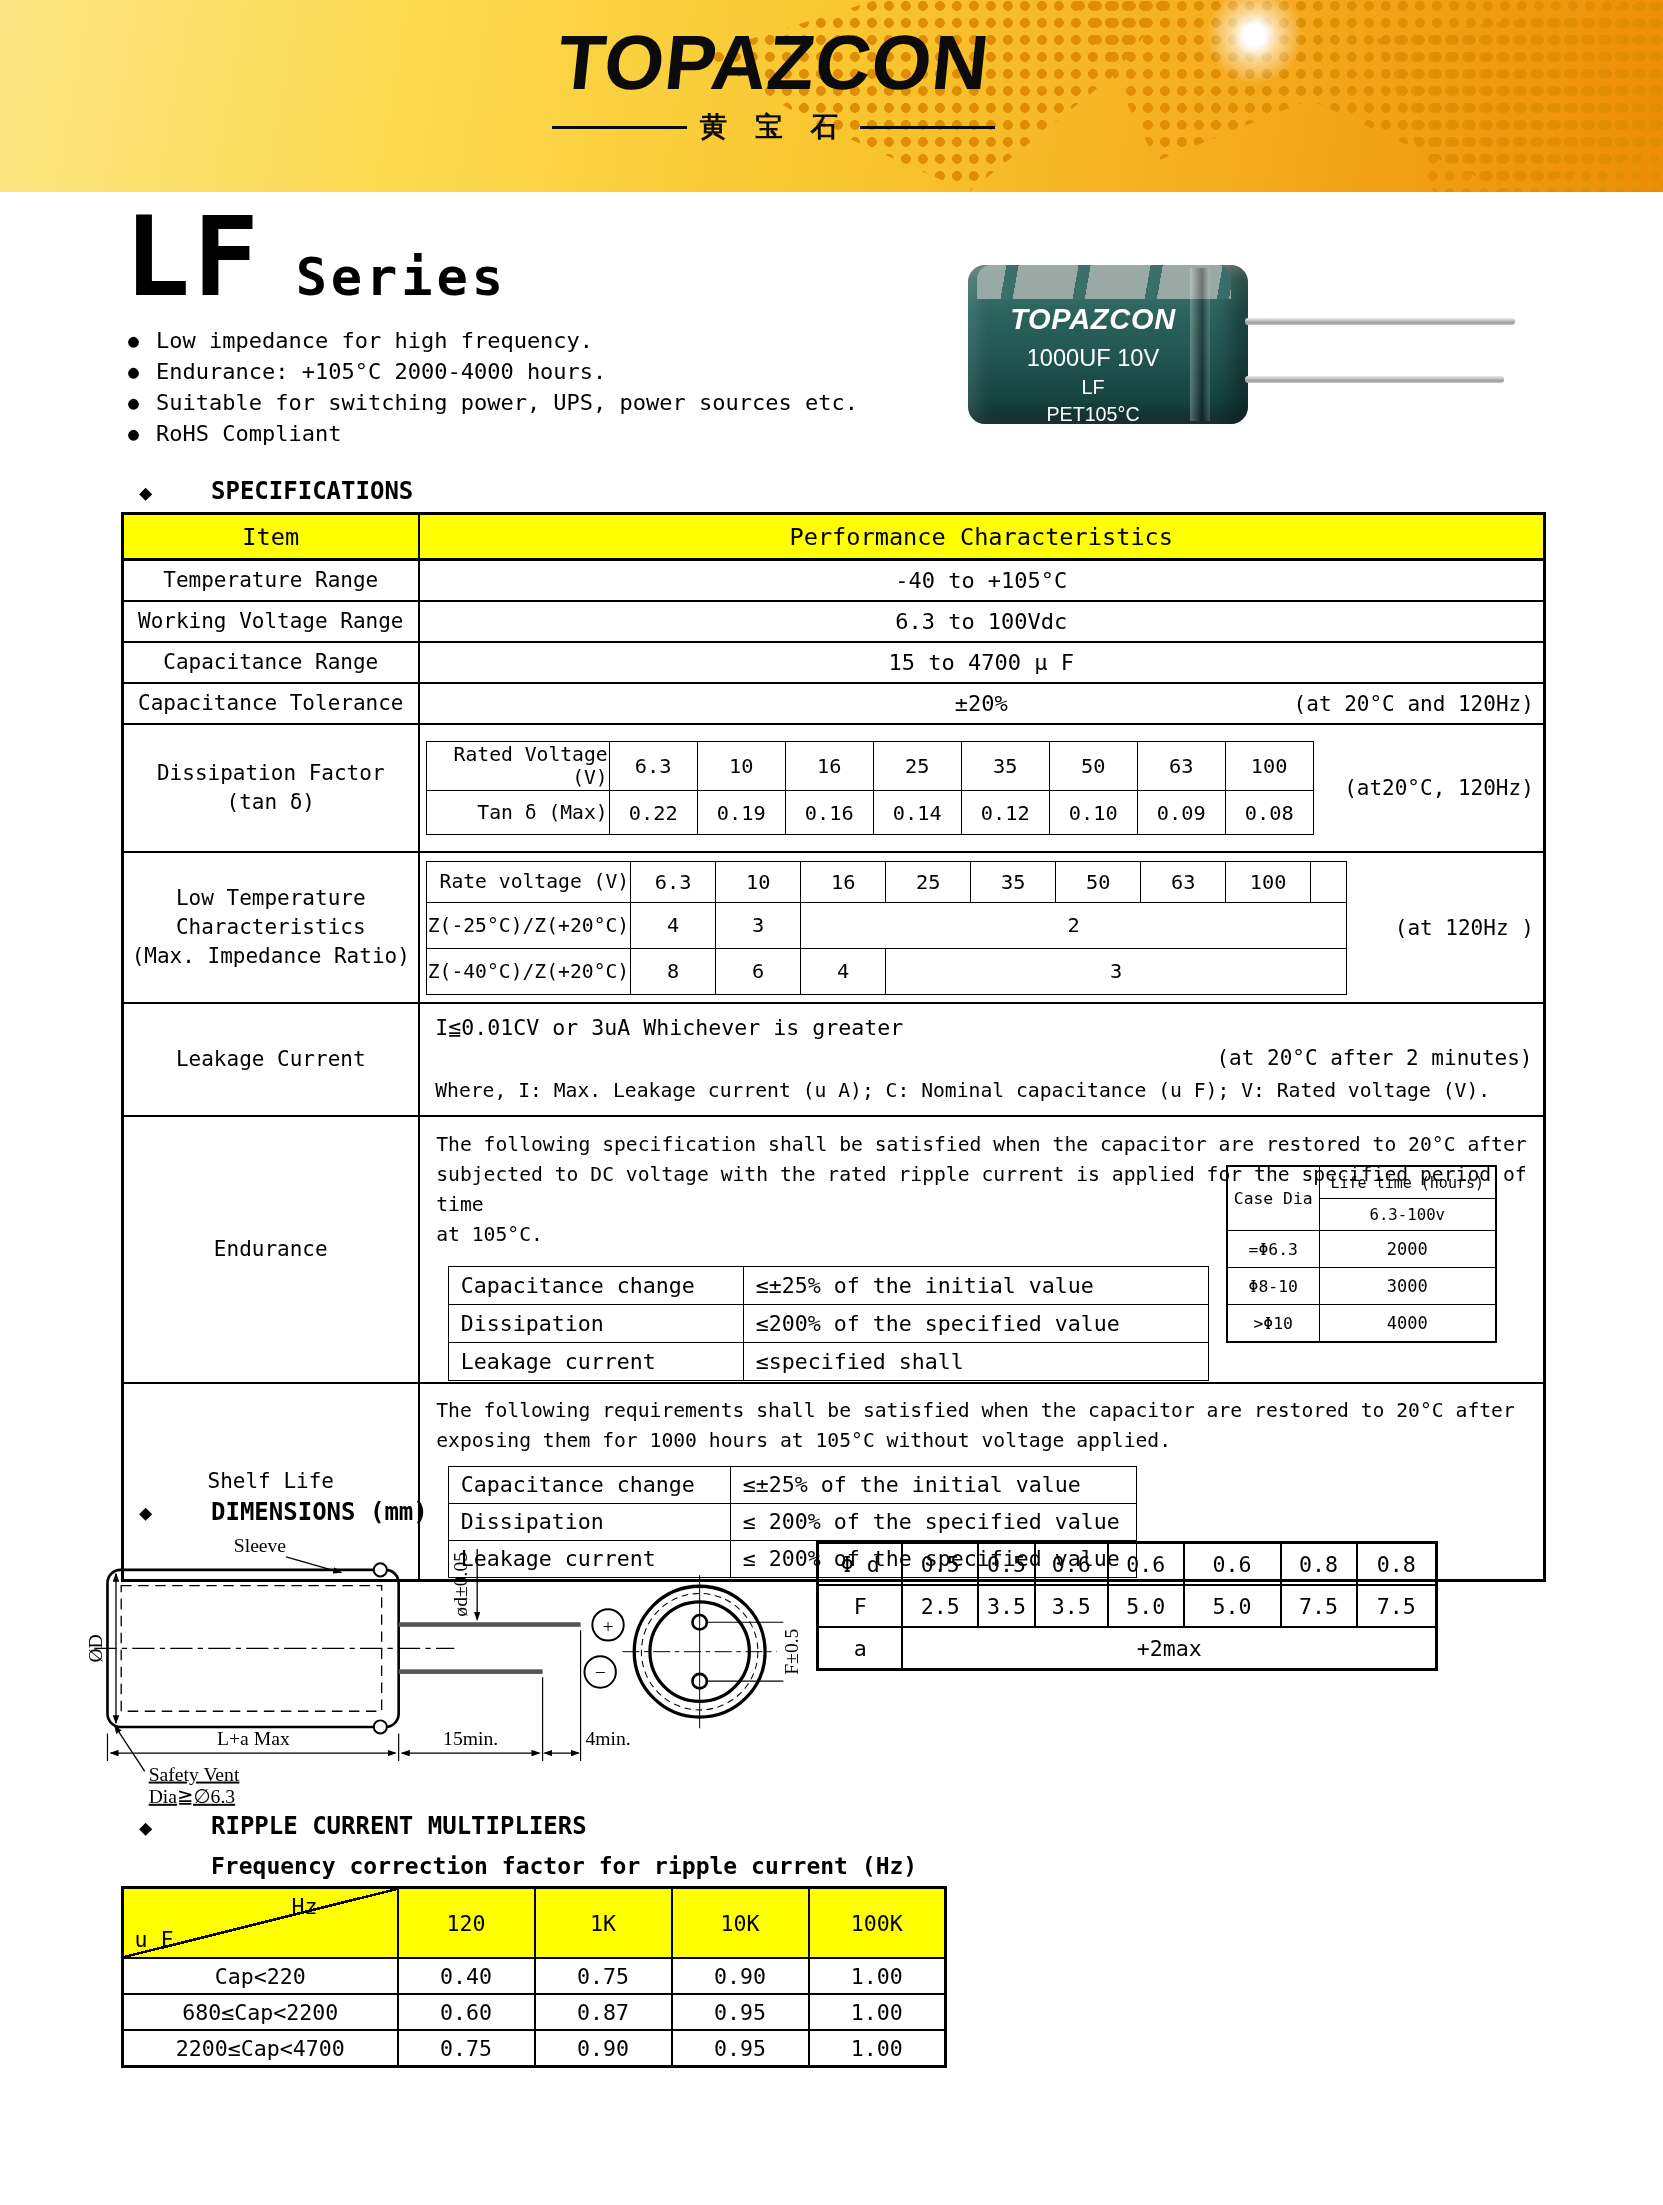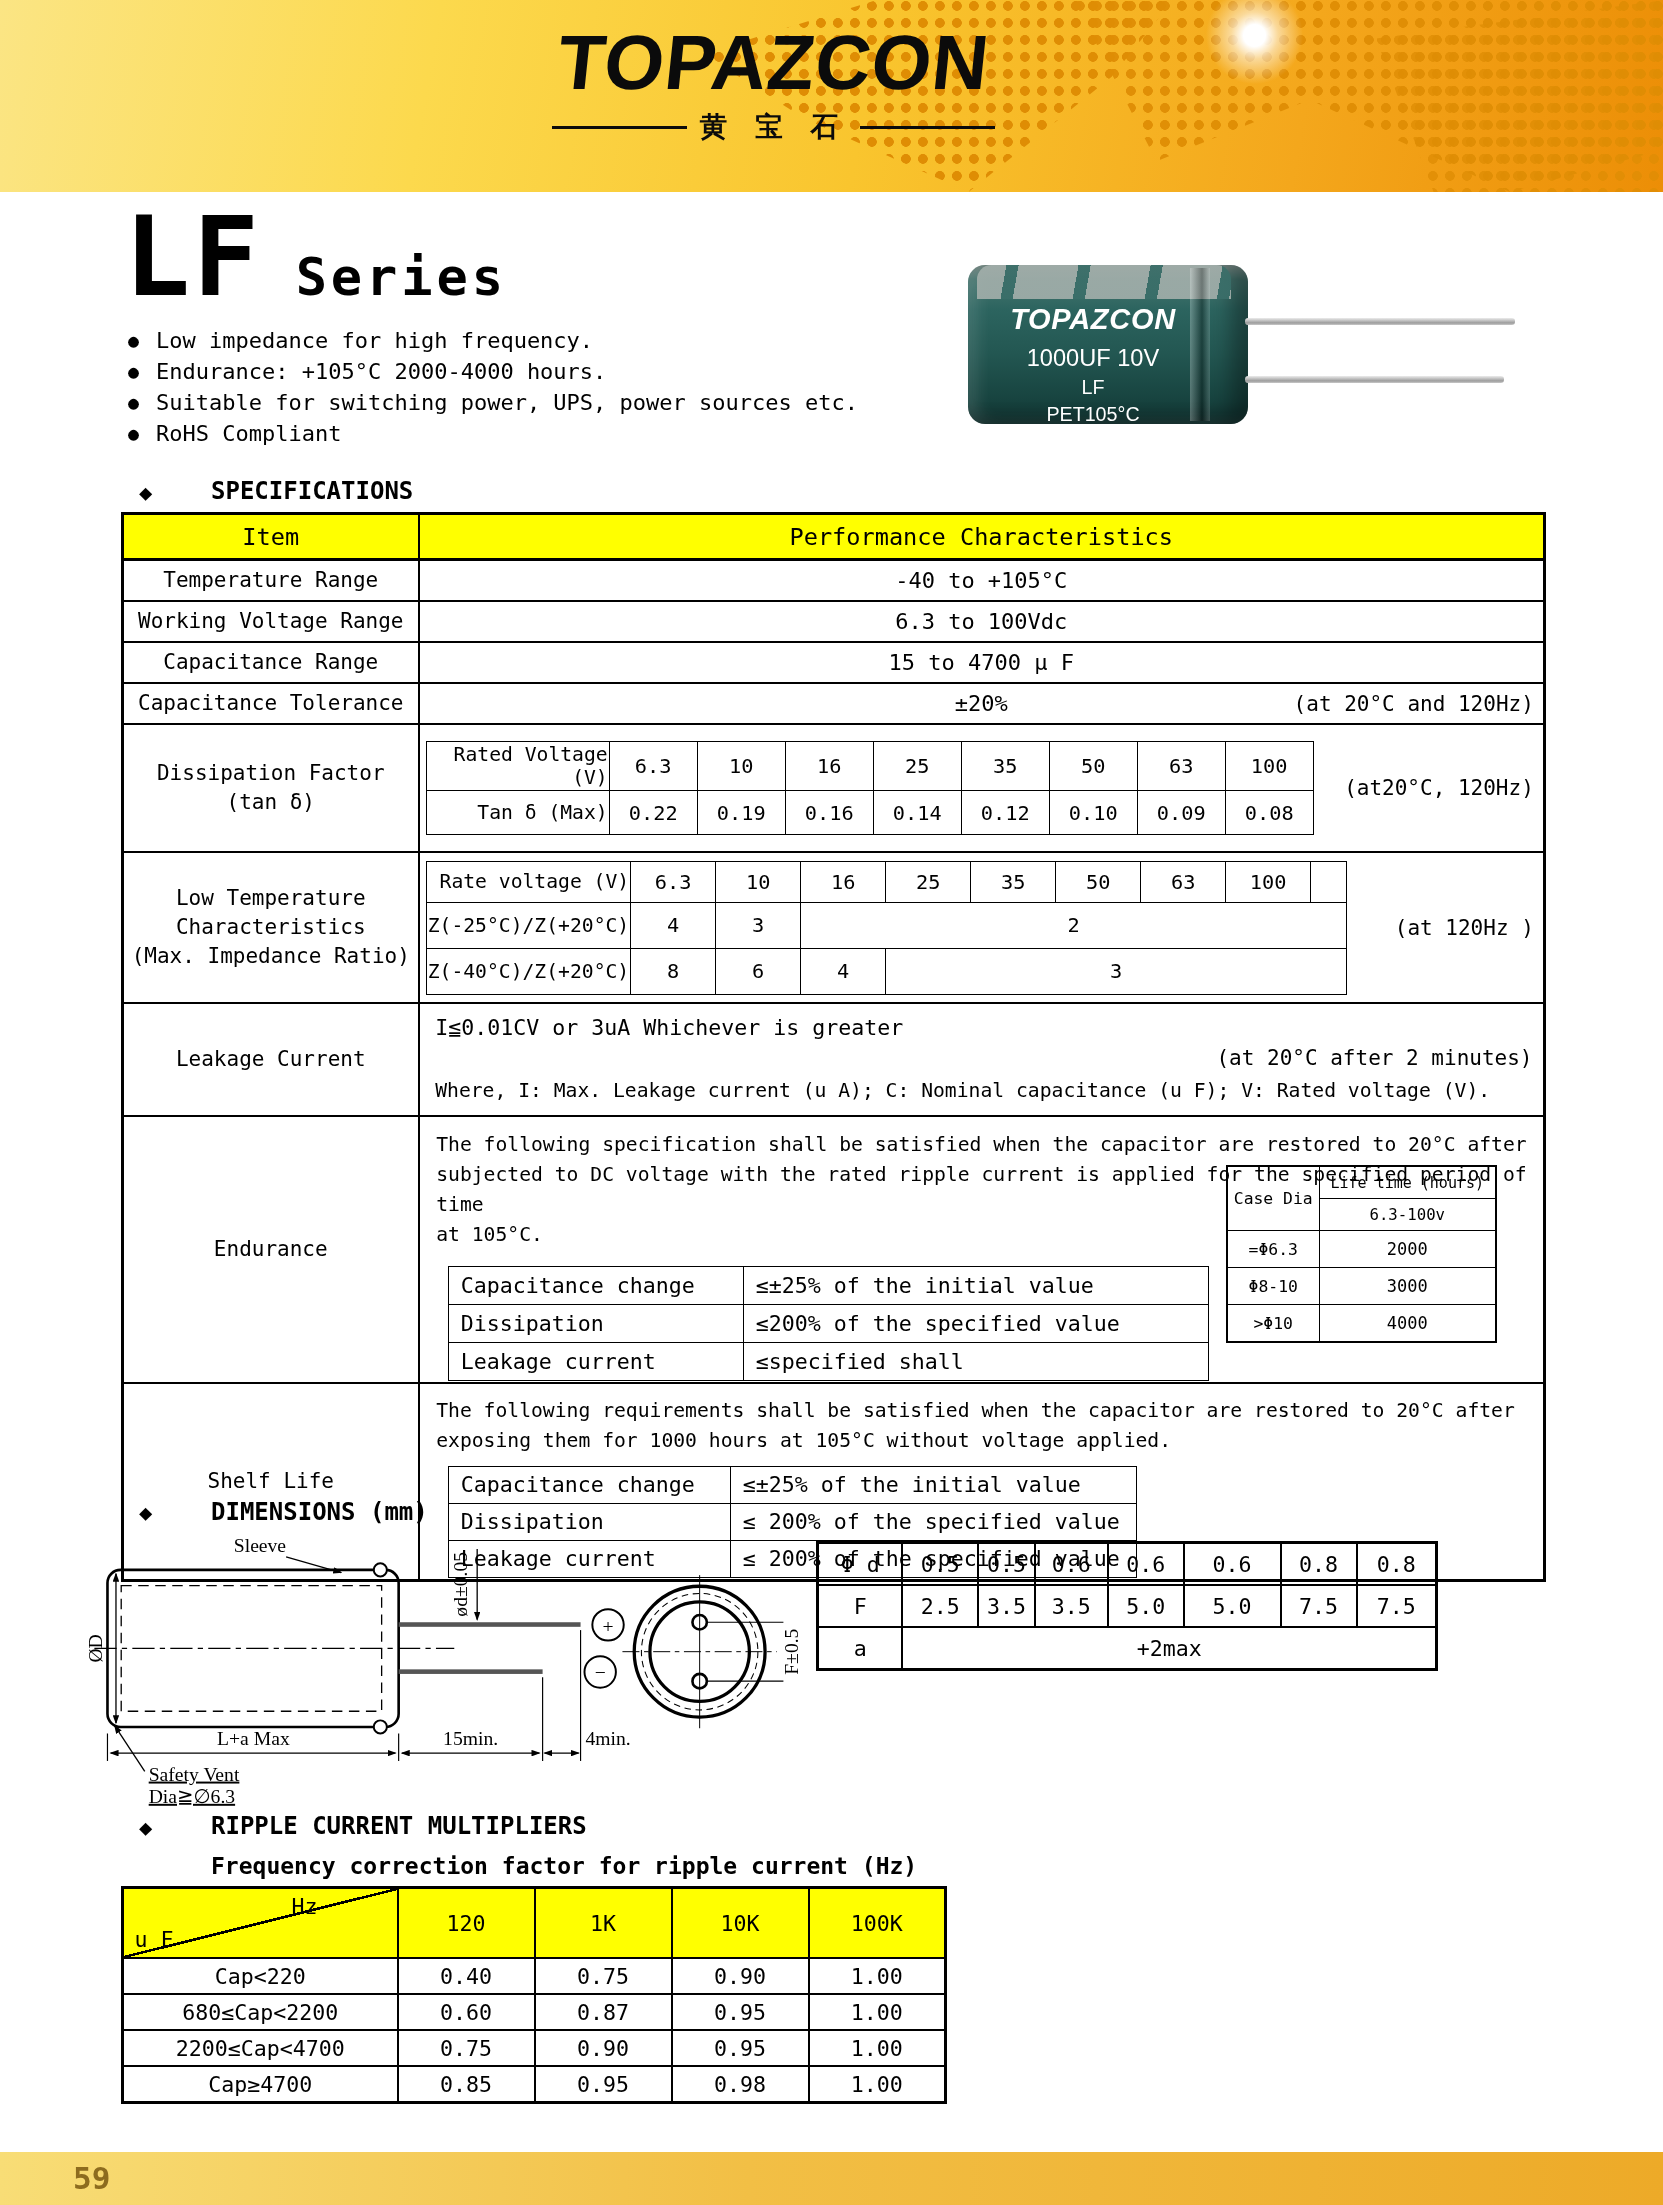--- a/index.html
+++ b/index.html
@@ -527,28 +527,18 @@
         <td>0.95</td>
         <td>1.00</td>
       </tr>
       <tr>
         <td>2200≤Cap&lt;4700</td>
         <td>0.75</td>
         <td>0.90</td>
         <td>0.95</td>
         <td>1.00</td>
       </tr>
-      <tr>
-        <td>Cap≥4700</td>
-        <td>0.85</td>
-        <td>0.95</td>
-        <td>0.98</td>
-        <td>1.00</td>
-      </tr>
     </tbody>
   </table>
 
-  <div class="footer">
-    <div class="page-num">59</div>
-  </div>
 
 </div>
 
 
 </body></html>

